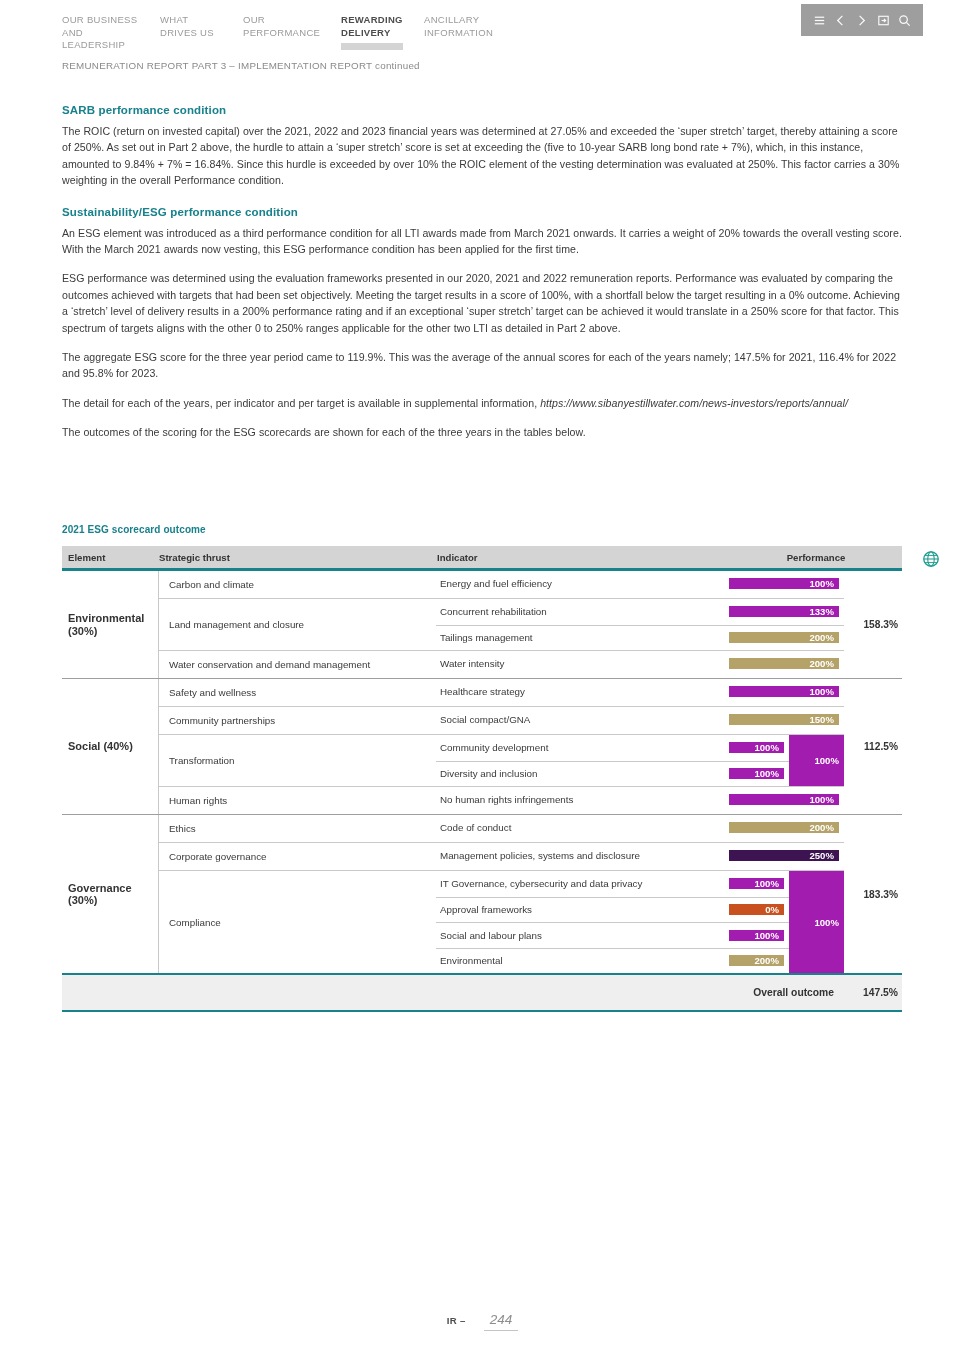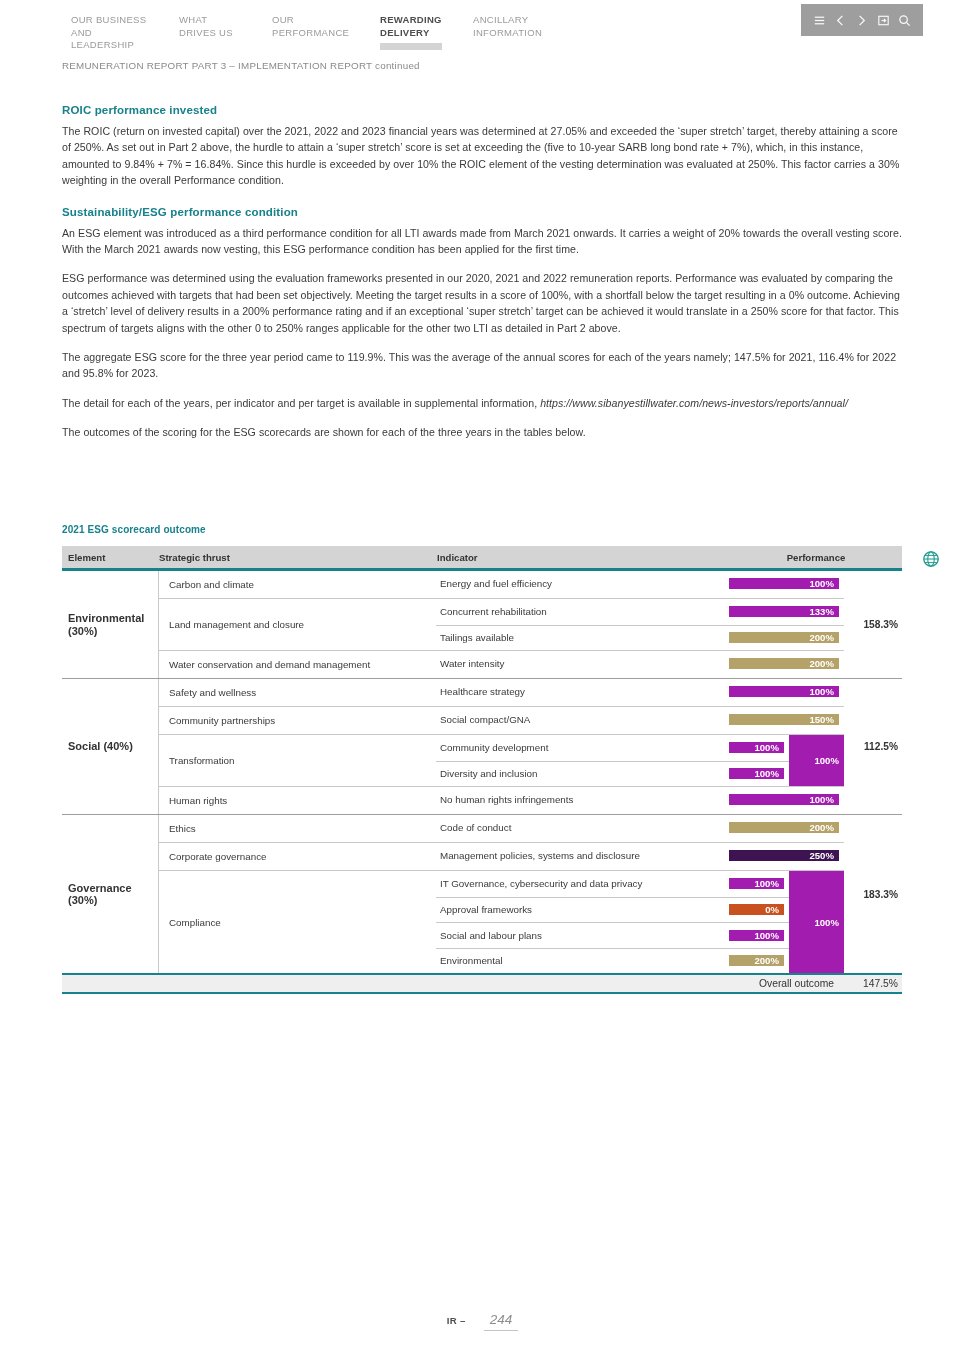--- a/index.html
+++ b/index.html
@@ -7,21 +7,21 @@
   body {
     width:965px; height:1365px;
     background:#ffffff;
     font-family:"Liberation Sans", sans-serif;
     color:#333333;
     position:relative;
     overflow:hidden;
   }
 
   
-  .topnav { position:absolute; left:62px; top:14px; display:flex; gap:18px;margin-left:9px; }
+  .topnav { position:absolute; left:62px; top:14px; display:flex; gap:8px; }
   .navitem {
     width:75px; font-size:9.5px; line-height:12.5px; letter-spacing:.3px;
     color:#9a9a9a; text-transform:uppercase; padding-right:10px;
   }
   .navitem.wide { width:90px; }
   .navitem.active { color:#4d4d4d; font-weight:bold; }
   .navitem .ul { display:block; height:7px; background:#d4d4d4; margin-top:4px; width:62px; }
 
   .toolbar {
     position:absolute; right:42px; top:4px;
@@ -106,22 +106,22 @@
     width:58px; display:flex; align-items:center; justify-content:flex-end;
     font-size:10.2px; font-weight:bold; color:#333; padding-right:4px;
   }
 
   .g-green  { background:#a21caf; }
   .g-tan    { background:#b5a269;padding-left:32px; }
   .g-purple { background:#3d1352; }
   .g-orange { background:#c8511f; }
 
   .overall {
-    display:flex; align-items:center; height:17px; background:#efefef;
-    font-size:10.3px; font-weight:normal; color:#333;
+    display:flex; align-items:center; height:35px; background:#efefef;
+    font-size:10.3px; font-weight:bold; color:#333;
   }
   .overall .lbl { flex:1; text-align:right; padding-right:10px; }
   .overall .val { width:58px; text-align:right; padding-right:4px; }
 
   
   .footer {
     position:absolute; left:0; right:0; top:1312px;
     display:flex; justify-content:center; align-items:baseline; gap:18px;
   }
   .footer .ir { font-size:9.6px; font-weight:bold; color:#4d4d4d; letter-spacing:.4px; }
@@ -174,21 +174,21 @@
         <line x1="10" y1="10" x2="13.5" y2="13.5" stroke="#fff" stroke-width="1.3"></line>
       </svg>
   </span>
 </div>
 
 <div class="kicker">
   <span>REMUNERATION REPORT PART 3 – IMPLEMENTATION REPORT </span><span class="cont">continued</span>
 </div>
 
 <div class="content">
-  <h2 class="sub">ROIC performance invested</h2>
+  <h2 class="sub">SARB performance condition</h2>
   <p class="body">The ROIC (return on invested capital) over the 2021, 2022 and 2023 financial years was determined at 27.05% and exceeded the ‘super stretch’ target, thereby attaining a score of 250%. As set out in Part 2 above, the hurdle to attain a ‘super stretch’ score is set at exceeding the (five to 10-year SARB long bond rate + 7%), which, in this instance, amounted to 9.84% + 7% = 16.84%. Since this hurdle is exceeded by over 10% the ROIC element of the vesting determination was evaluated at 250%. This factor carries a 30% weighting in the overall Performance condition.</p>
 
   <h2 class="sub" style="margin-top:17px;">Sustainability/ESG performance condition</h2>
   <p class="body">An ESG element was introduced as a third performance condition for all LTI awards made from March 2021 onwards. It carries a weight of 20% towards the overall vesting score. With the March 2021 awards now vesting, this ESG performance condition has been applied for the first time.</p>
   <p class="body">ESG performance was determined using the evaluation frameworks presented in our 2020, 2021 and 2022 remuneration reports. Performance was evaluated by comparing the outcomes achieved with targets that had been set objectively. Meeting the target results in a score of 100%, with a shortfall below the target resulting in a 0% outcome. Achieving a ‘stretch’ level of delivery results in a 200% performance rating and if an exceptional ‘super stretch’ target can be achieved it would translate in a 250% score for that factor. This spectrum of targets aligns with the other 0 to 250% ranges applicable for the other two LTI as detailed in Part 2 above.</p>
   <p class="body">The aggregate ESG score for the three year period came to 119.9%. This was the average of the annual scores for each of the years namely; 147.5% for 2021, 116.4% for 2022 and 95.8% for 2023.</p>
   <p class="body"><span>The detail for each of the years, per indicator and per target is available in supplemental information, </span><span class="ital">https://www.sibanyestillwater.com/news-investors/reports/annual/</span></p>
   <p class="body">The outcomes of the scoring for the ESG scorecards are shown for each of the three years in the tables below.</p>
 
   <span class="globe">
@@ -230,21 +230,21 @@
           </div>
           <div class="thrustrow">
             <div class="thrust">Land management and closure</div>
             <div class="ind-wrap">
               <div class="inds">
                 <div class="indrow">
                   <div class="ind">Concurrent rehabilitation</div>
                   <div class="pct g-green w110">133%</div>
                 </div>
                 <div class="indrow">
-                  <div class="ind">Tailings available</div>
+                  <div class="ind">Tailings management</div>
                   <div class="pct g-tan w110">200%</div>
                 </div>
               </div>
             </div>
           </div>
           <div class="thrustrow">
             <div class="thrust">Water conservation and demand management</div>
             <div class="ind-wrap">
               <div class="inds">
                 <div class="indrow">

